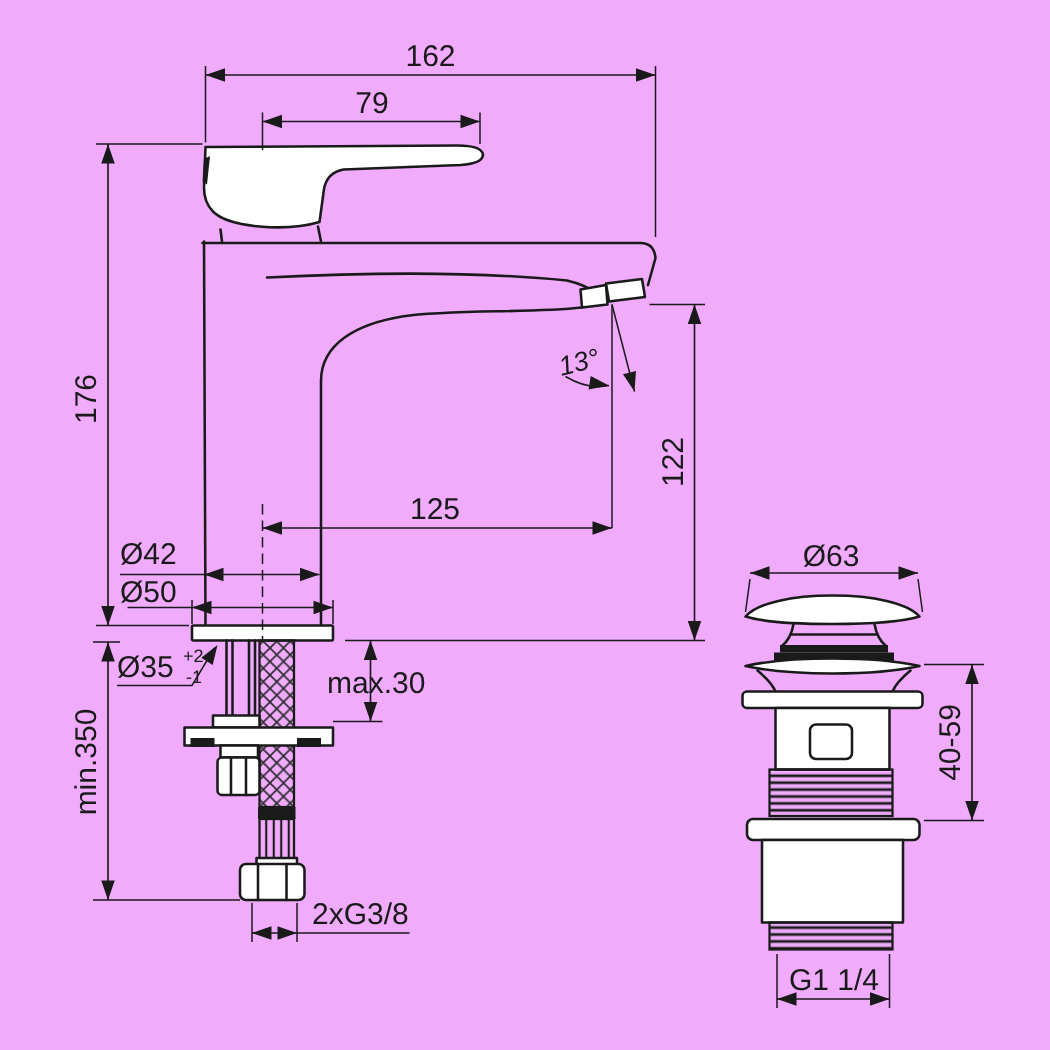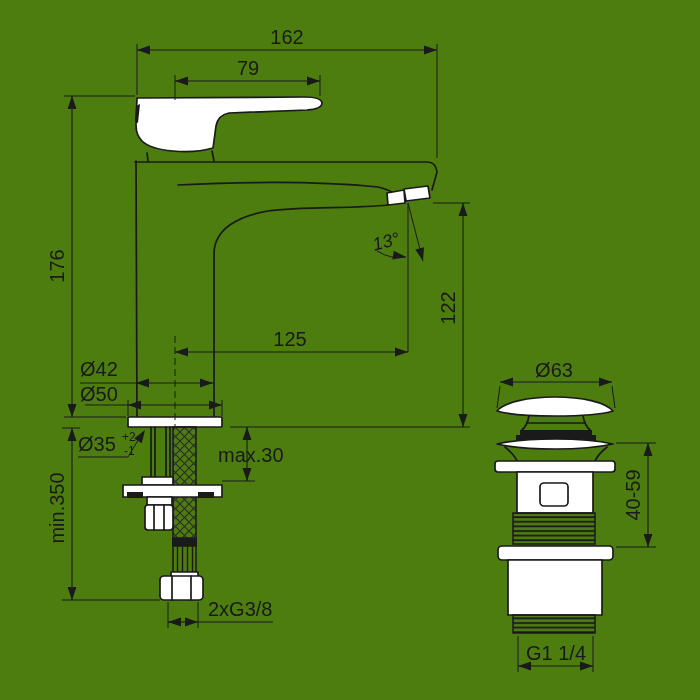--- a/index.html
+++ b/index.html
@@ -1,16 +1,16 @@
 <!DOCTYPE html>
 <html><head>
 <meta charset="utf-8">
 <style>
   html,body{margin:0;padding:0;background:#ffffff;}
-  .stage{position:relative;width:700px;height:700px;background:#4d7c0f;overflow:hidden;}
+  .stage{position:relative;width:700px;height:700px;background:#f0abfc;overflow:hidden;}
   svg{position:absolute;left:0;top:0;}
   text{font-family:"Liberation Sans","DejaVu Sans",sans-serif;fill:#1a1a1a;}
   .dim-text{font-size:20px;}
   .tol-text{font-size:12px;}
   .angle-text{font-size:18px;font-style:italic;}
   .outline{fill:none;stroke:#1a1a1a;stroke-width:1.7;stroke-linecap:round;stroke-linejoin:round;}
   .outline-fill{fill:#ffffff;stroke:#1a1a1a;stroke-width:1.7;stroke-linejoin:round;}
   .dark{fill:#1a1a1a;stroke:none;}
   .dimline{fill:none;stroke:#1a1a1a;stroke-width:1.1;}
   .extline{fill:none;stroke:#1a1a1a;stroke-width:1;}

